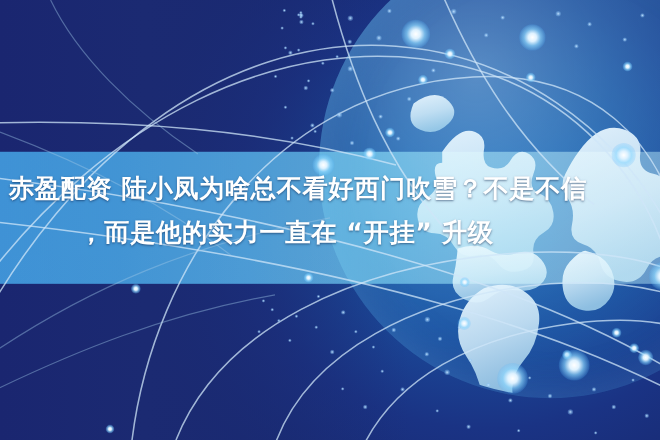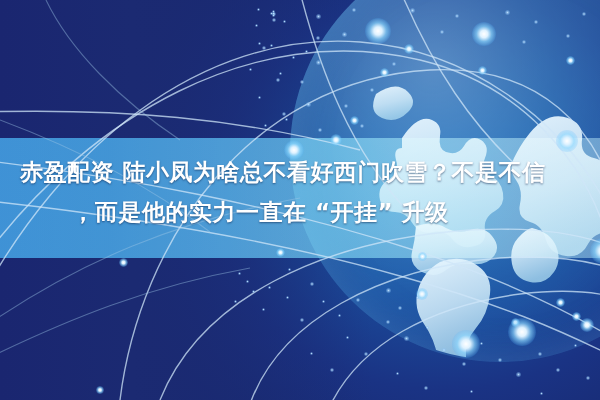--- a/index.html
+++ b/index.html
@@ -119,21 +119,21 @@
     font-size: 23px;
     font-weight: bold;
     line-height: 40px;
     letter-spacing: 0.5px;
     text-shadow: 0 1px 2px rgba(10,30,70,0.55);
     white-space: nowrap;
   }
   .line1 {
     display: block;
     text-align: left;
-    padding-left: 20px;
+    padding-left: 8px;
   }
   .line2 {
     display: block;
     text-align: center;
     padding-right: 80px;
   }
 </style>
 </head>
 <body>
 

